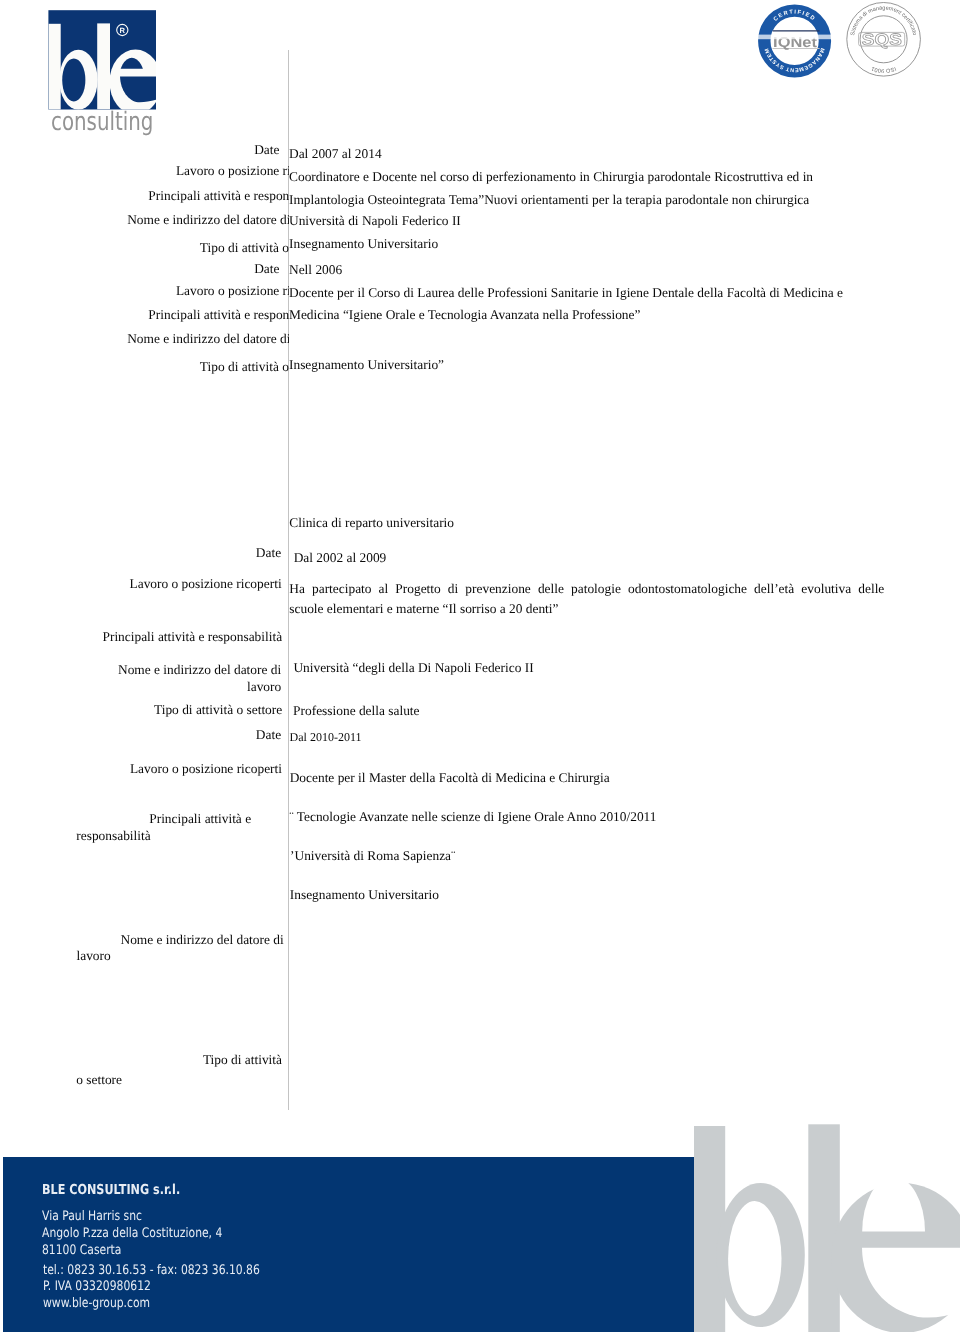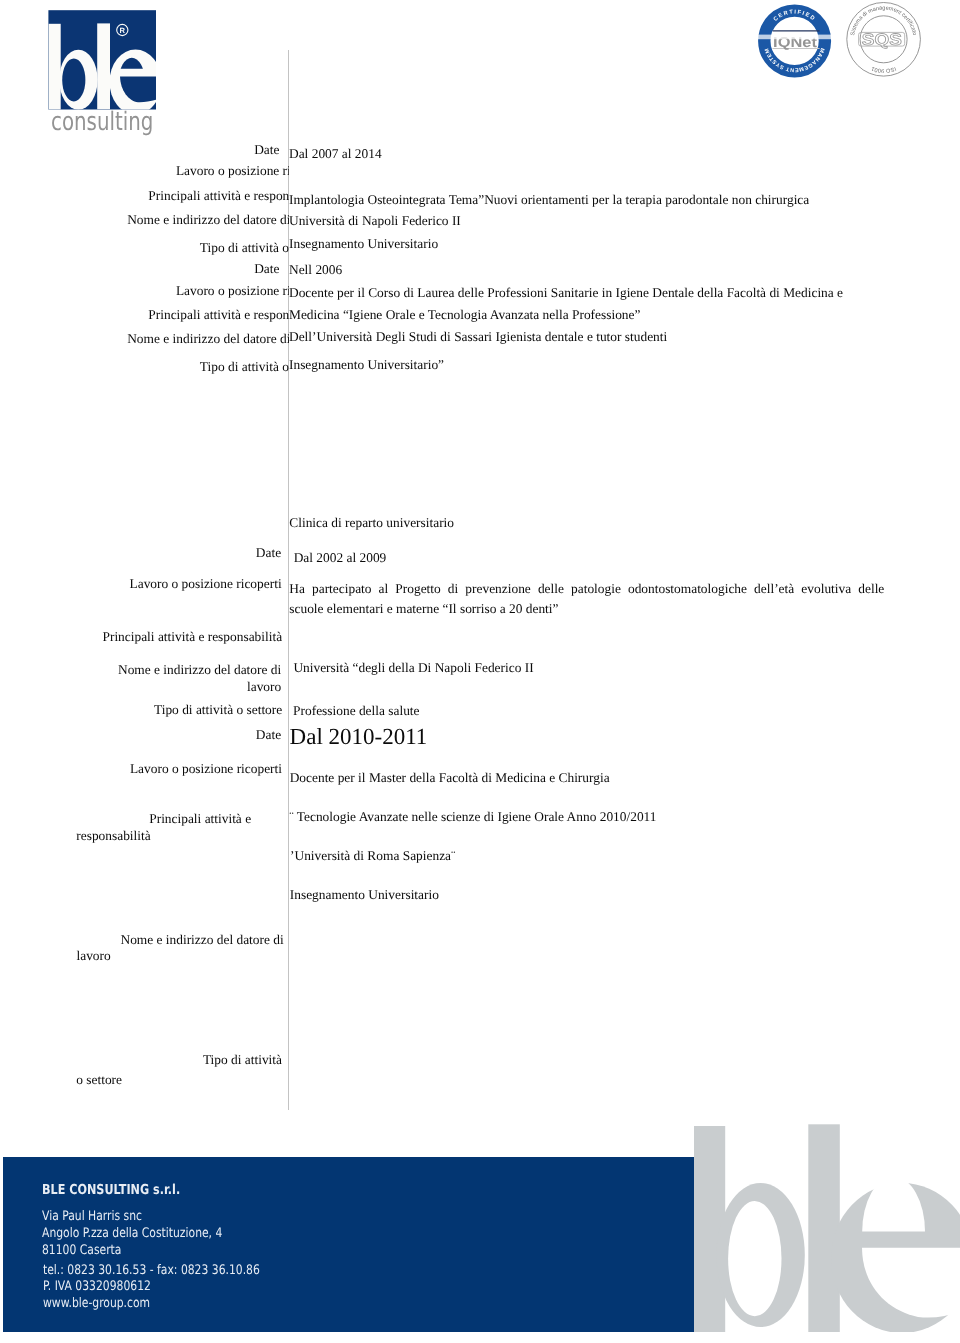--- a/index.html
+++ b/index.html
@@ -18,21 +18,21 @@
   .lbl{position:absolute;left:0;width:288.8px;height:17px;overflow:hidden;font-size:13.4px;line-height:17px;}
   .lbl > span{position:absolute;right:-39.2px;white-space:nowrap;}
   .lbl.short > span{right:9.4px;}
   .val{position:absolute;left:289px;text-align:left;font-size:13.4px;line-height:17px;white-space:nowrap;}
 
   
 
   
   .t{position:absolute;font-size:13.4px;line-height:14px;white-space:nowrap;}
   .tr{position:absolute;font-size:13.4px;line-height:14px;white-space:nowrap;text-align:right;}
-  .big{font-size:23px;}
+  .big{font-size:12px;}
   .just{position:absolute;font-size:13.4px;line-height:14px;text-align:justify;text-align-last:justify;white-space:normal;}
   .footer-band{position:absolute;left:3px;top:1157px;width:691px;height:175px;background:#033672;}
   .ftxt{position:absolute;color:#e8edf4;font-family:"DejaVu Sans",sans-serif;white-space:nowrap;
         transform:scaleX(.818);transform-origin:0 0;}
   .ftitle{left:41.7px;top:1182px;font-size:13.7px;line-height:17px;font-weight:bold;}
   .faddr{left:42.2px;top:1207.6px;font-size:13.2px;line-height:17.2px;}
   .fcontact{left:42.5px;top:1262.6px;font-size:13.2px;line-height:16.6px;}
   .footer-ble{position:absolute;left:0;top:0;width:285px;height:233px;transform:translate(680px,1110px);}
 </style>
 </head>
@@ -110,20 +110,21 @@
     </svg>
   </div>
   <div class="divider"></div>
   <div class="lbl short" style="top:141.1px">
       <span>Date</span>
     </div>
   <div class="val" style="top:144.7px">Dal 2007 al 2014</div>
   <div class="lbl" style="top:161.9px">
       <span>Lavoro o posizione ricoperti</span>
     </div>
+  <div class="val" style="top:167.6px">Coordinatore e Docente nel corso di perfezionamento in Chirurgia parodontale Ricostruttiva ed in</div>
   <div class="lbl" style="top:186.7px">
       <span>Principali attività e responsabilità</span>
     </div>
   <div class="val" style="top:191.0px">Implantologia Osteointegrata Tema”Nuovi orientamenti per la terapia parodontale non chirurgica</div>
   <div class="lbl" style="top:210.8px">
       <span>Nome e indirizzo del datore di lavoro</span>
     </div>
   <div class="val" style="top:212.0px">Università di Napoli Federico II</div>
   <div class="lbl" style="top:239.1px">
       <span>Tipo di attività o settore</span>
@@ -137,21 +138,20 @@
       <span>Lavoro o posizione ricoperti</span>
     </div>
   <div class="val" style="top:284.2px">Docente per il Corso di Laurea delle Professioni Sanitarie in Igiene Dentale della Facoltà di Medicina e</div>
   <div class="lbl" style="top:305.7px">
       <span>Principali attività e responsabilità</span>
     </div>
   <div class="val" style="top:306.3px">Medicina “Igiene Orale e Tecnologia Avanzata nella Professione”</div>
   <div class="lbl" style="top:330.2px">
       <span>Nome e indirizzo del datore di lavoro</span>
     </div>
-  <div class="val" style="top:327.6px">Dell’Università Degli Studi di Sassari Igienista dentale e tutor studenti</div>
   <div class="lbl" style="top:358.4px">
       <span>Tipo di attività o settore</span>
     </div>
   <div class="val" style="top:356px">Insegnamento Universitario”</div>
   <div class="t" style="left:289.3px;top:515.5px">Clinica di reparto universitario</div>
   <div class="tr" style="right:678.9px;top:545.9px">Date</div>
   <div class="t" style="left:293.7px;top:550.5px">Dal 2002 al 2009</div>
   <div class="tr" style="right:678.4px;top:577.4px">Lavoro o posizione ricoperti</div>
   <div class="just" style="left:289.3px;top:582.1px;width:595px">Ha partecipato al Progetto di prevenzione delle patologie odontostomatologiche dell’età evolutiva delle</div>
   <div class="t" style="left:289.3px;top:602.3px">scuole elementari e materne  “Il sorriso a 20 denti”</div>

